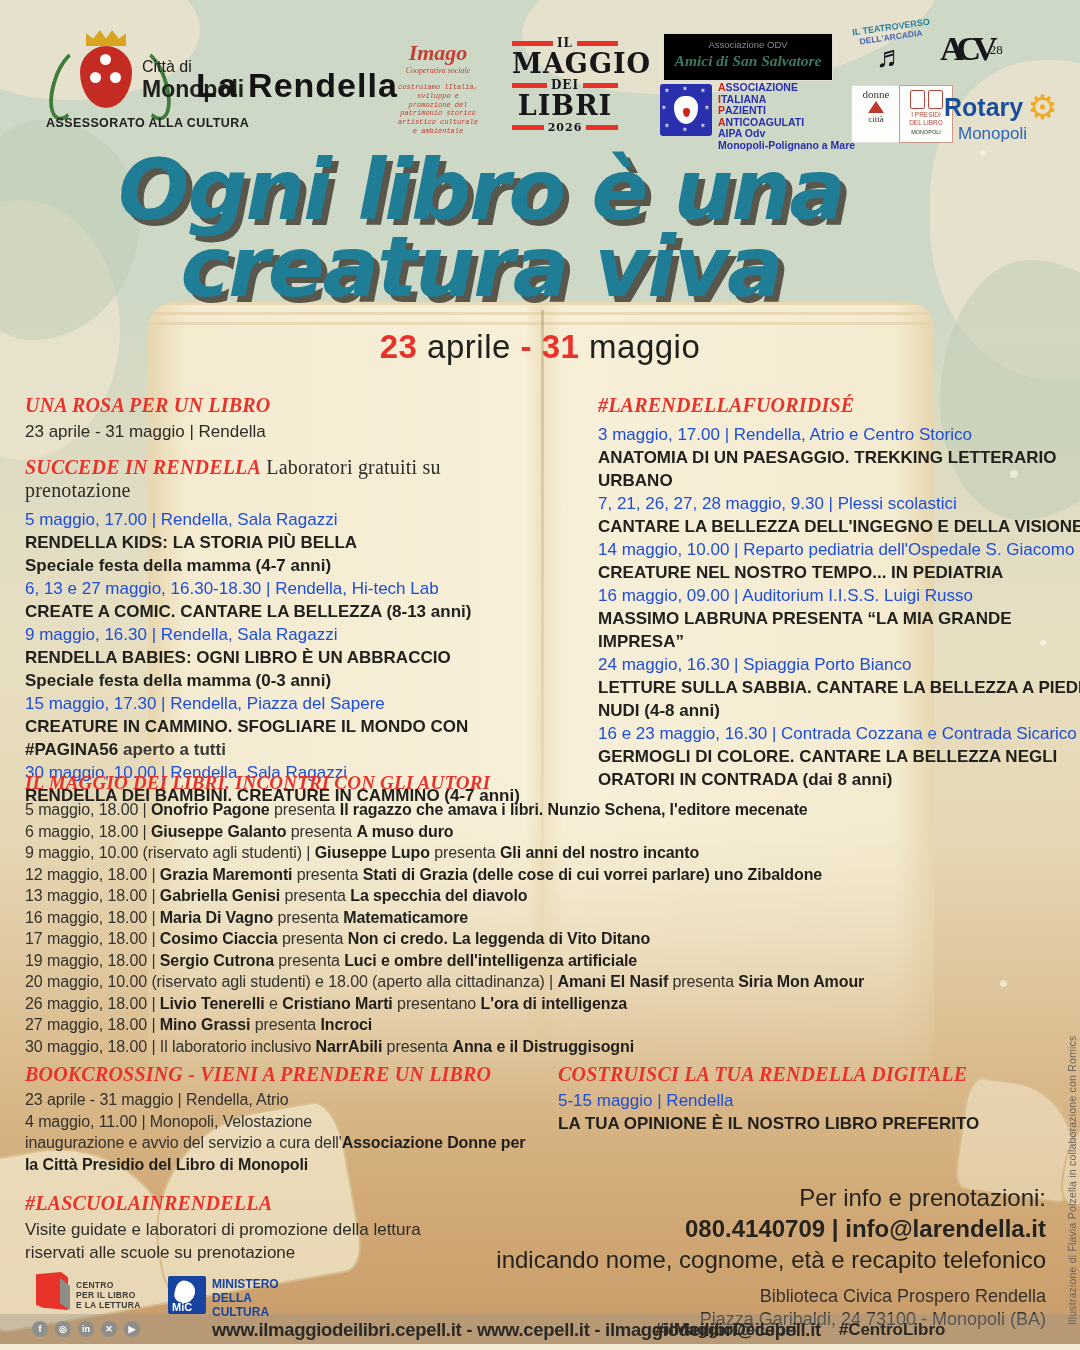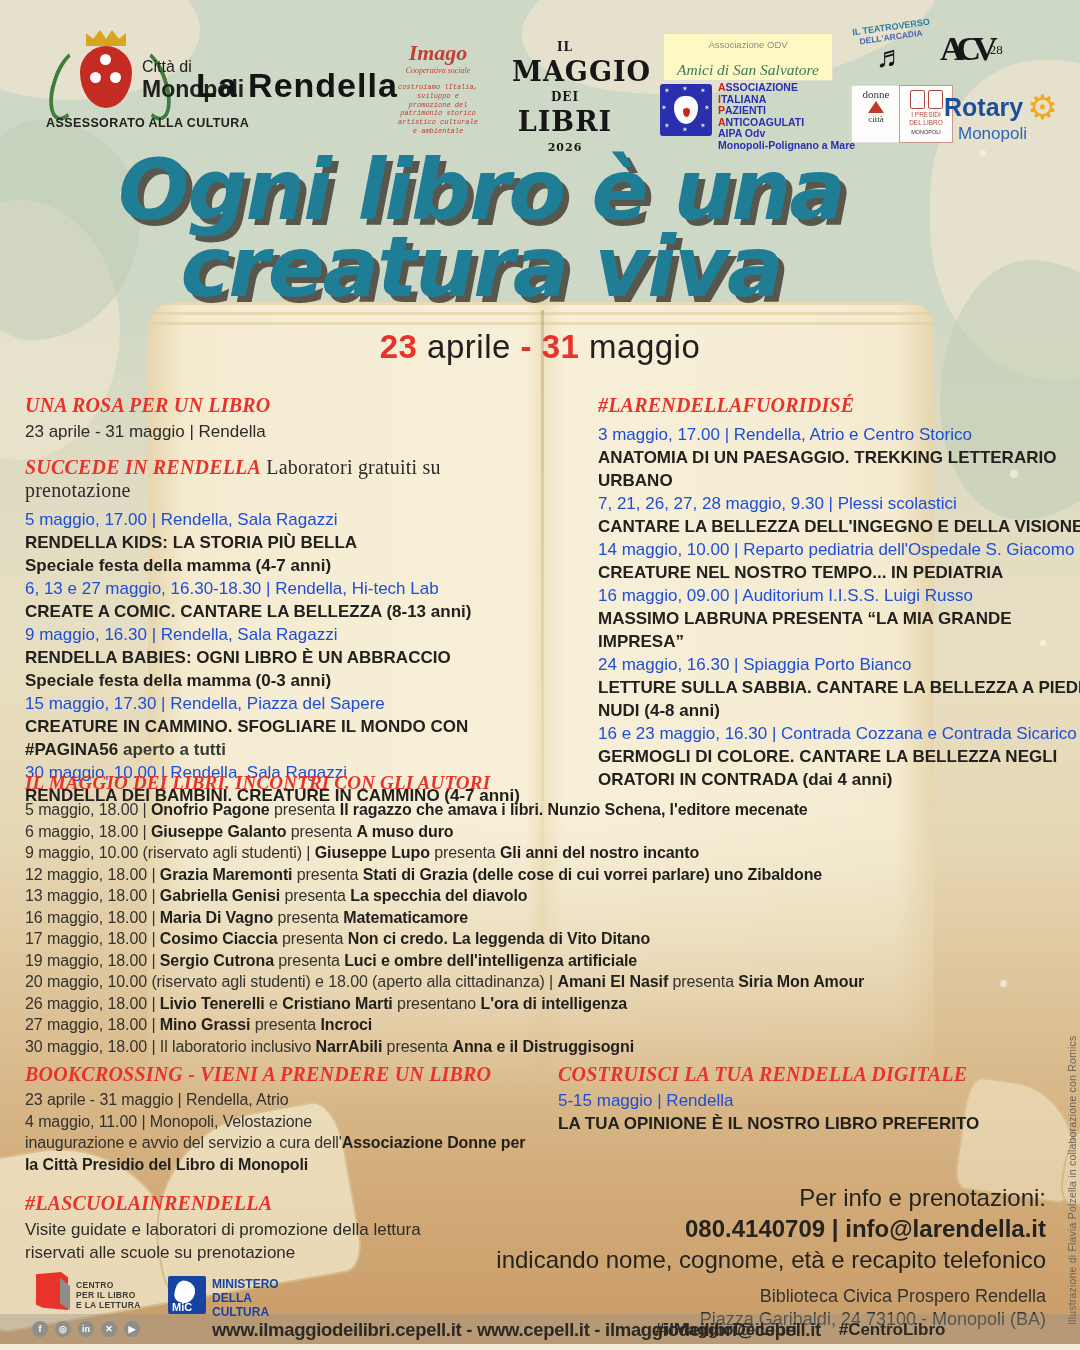--- a/index.html
+++ b/index.html
@@ -38,28 +38,28 @@
   .crest-laurel.R{left:134px;transform:rotate(-18deg) scaleX(-1);}
   .mono-city{position:absolute;left:142px;top:58px;font-size:16px;color:#20201d;}
   .mono-name{position:absolute;left:142px;top:76px;font-size:23px;font-weight:bold;color:#20201d;}
   .mono-sub{position:absolute;left:46px;top:116px;font-size:12.5px;font-weight:bold;letter-spacing:.4px;color:#20201d;}
   .rendella-logo{position:absolute;left:196px;top:66px;font-size:34px;font-weight:800;letter-spacing:1px;color:#141414;}
   .imago{position:absolute;left:398px;top:40px;width:80px;text-align:center;color:#c24135;}
   .imago .nm{font-family:"Liberation Serif",serif;font-style:italic;font-size:22px;font-weight:bold;}
   .imago .sb{font-family:"Liberation Serif",serif;font-style:italic;font-size:8px;}
   .imago .tx{font-family:Liberation Mono, monospace;font-style:italic;font-size:7px;line-height:1.25;margin-top:8px;}
   .mdl{position:absolute;left:512px;top:36px;width:106px;text-align:center;font-family:"DejaVu Serif",serif;color:#17171a;}
-  .mdl .bar-row{display:flex;align-items:center;justify-content:center;gap:4px;flex-direction:column;}
+  .mdl .bar-row{display:flex;align-items:center;justify-content:center;gap:4px;}
   .mdl .bar{height:5px;background:#e8332a;flex:1;}
   .mdl .sm{font-size:12px;font-weight:bold;letter-spacing:1px;}
   .mdl .bg{font-size:27px;font-weight:bold;letter-spacing:1px;line-height:1.05;}
   .mdl .yr{font-size:11px;font-weight:bold;letter-spacing:1px;}
-  .whitebox{position:absolute;background:#fef9c3;box-shadow:0 0 0 1px #e0ded6;}
+  .whitebox{position:absolute;background:#000000;box-shadow:0 0 0 1px #e0ded6;}
   .amici-top{font-size:9.5px;color:#8a8a88;text-align:center;margin-top:5px;}
-  .amici-name{font-family:"Liberation Serif",serif;font-style:italic;font-size:15.5px;color:#397a5e;text-align:center;margin-top:11px;}
+  .amici-name{font-family:"Liberation Serif",serif;font-style:italic;font-size:15.5px;color:#397a5e;text-align:center;margin-top:2px;font-weight:bold;}
   .aipa-sq{position:absolute;left:660px;top:84px;width:52px;height:52px;background:#2a2fae;border-radius:3px;}
   .aipa-sq .st{position:absolute;color:#fff;font-size:7px;}
   .aipa-sq .hand{position:absolute;left:14px;top:12px;width:24px;height:28px;background:#fff;border-radius:45% 45% 50% 50%/40% 40% 60% 60%;}
   .aipa-sq .drop{position:absolute;left:23px;top:24px;width:7px;height:9px;background:#cf2218;border-radius:50% 50% 50% 50%/35% 35% 65% 65%;}
   .aipa-txt{position:absolute;left:718px;top:82px;font-size:10.5px;font-weight:bold;color:#2a2fae;line-height:1.1;}
   .aipa-txt b{color:#cf2218;}
   .aipa-txt .last{font-weight:bold;}
   .teatro{position:absolute;left:845px;top:22px;width:92px;text-align:center;}
   .teatro .t1{font-size:9px;font-weight:bold;color:#2a7f9e;transform:rotate(-8deg);}
   .teatro .t2{font-size:8.5px;font-weight:bold;color:#4b66b0;transform:rotate(-8deg);}
@@ -310,21 +310,21 @@
       <div class="event">
         <div class="ev-when">16 maggio, 09.00 | Auditorium I.I.S.S. Luigi Russo</div>
         <div class="ev-line"><span>MASSIMO LABRUNA PRESENTA “LA MIA GRANDE IMPRESA”</span></div>
       </div>
       <div class="event">
         <div class="ev-when">24 maggio, 16.30 | Spiaggia Porto Bianco</div>
         <div class="ev-line"><span>LETTURE SULLA SABBIA. CANTARE LA BELLEZZA A PIEDI NUDI (4-8 anni)</span></div>
       </div>
       <div class="event">
         <div class="ev-when">16 e 23 maggio, 16.30 | Contrada Cozzana e Contrada Sicarico</div>
-        <div class="ev-line"><span>GERMOGLI DI COLORE. CANTARE LA BELLEZZA NEGLI ORATORI IN CONTRADA (dai 4 anni)</span></div>
+        <div class="ev-line"><span>GERMOGLI DI COLORE. CANTARE LA BELLEZZA NEGLI ORATORI IN CONTRADA (dai 8 anni)</span></div>
       </div>
     </div>
 </div>
 
 <div class="col autori" style="left:25px;top:772px;width:1035px;">
   <div class="sec-h" style="font-size:19px;margin-bottom:5px;">IL MAGGIO DEI LIBRI. INCONTRI CON GLI AUTORI</div>
   <div>
       <div class="seg-line"><span>5 maggio, 18.00 | </span><span class="b">Onofrio Pagone</span><span> presenta </span><span class="b">Il ragazzo che amava i libri. Nunzio Schena, l'editore mecenate</span></div>
       <div class="seg-line"><span>6 maggio, 18.00 | </span><span class="b">Giuseppe Galanto</span><span> presenta </span><span class="b">A muso duro</span></div>
       <div class="seg-line"><span>9 maggio, 10.00 (riservato agli studenti) | </span><span class="b">Giuseppe Lupo</span><span> presenta </span><span class="b">Gli anni del nostro incanto</span></div>

